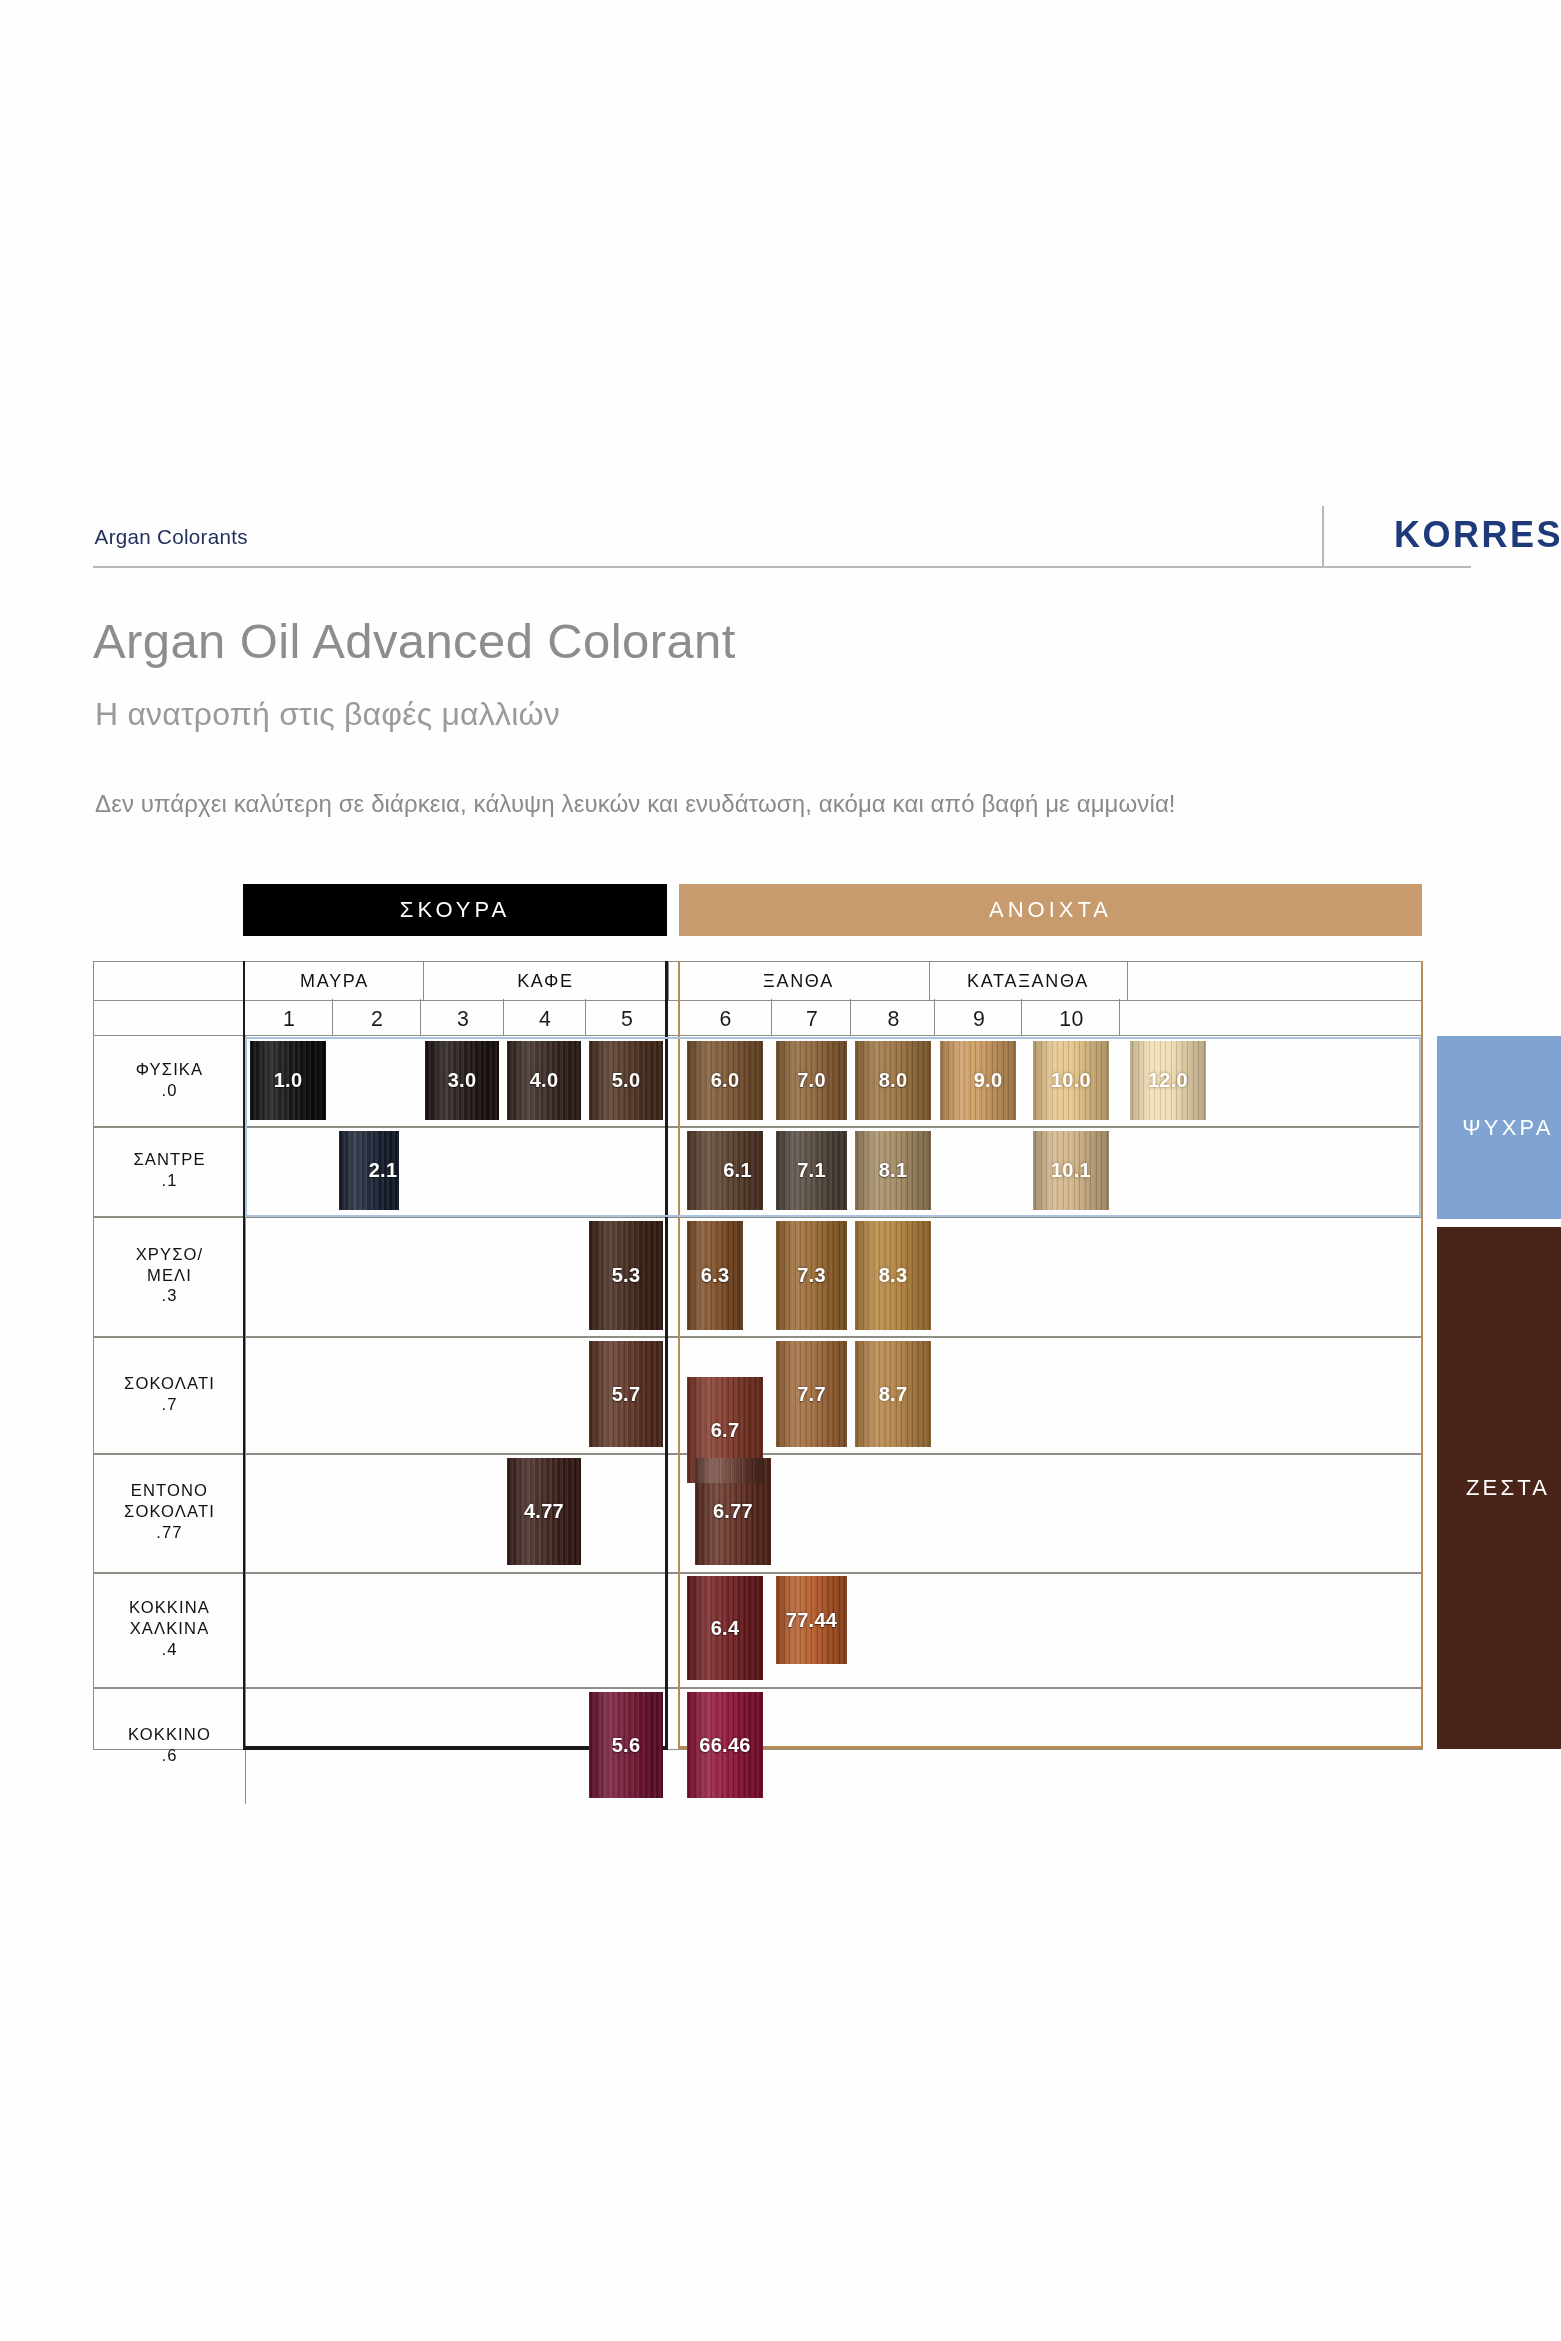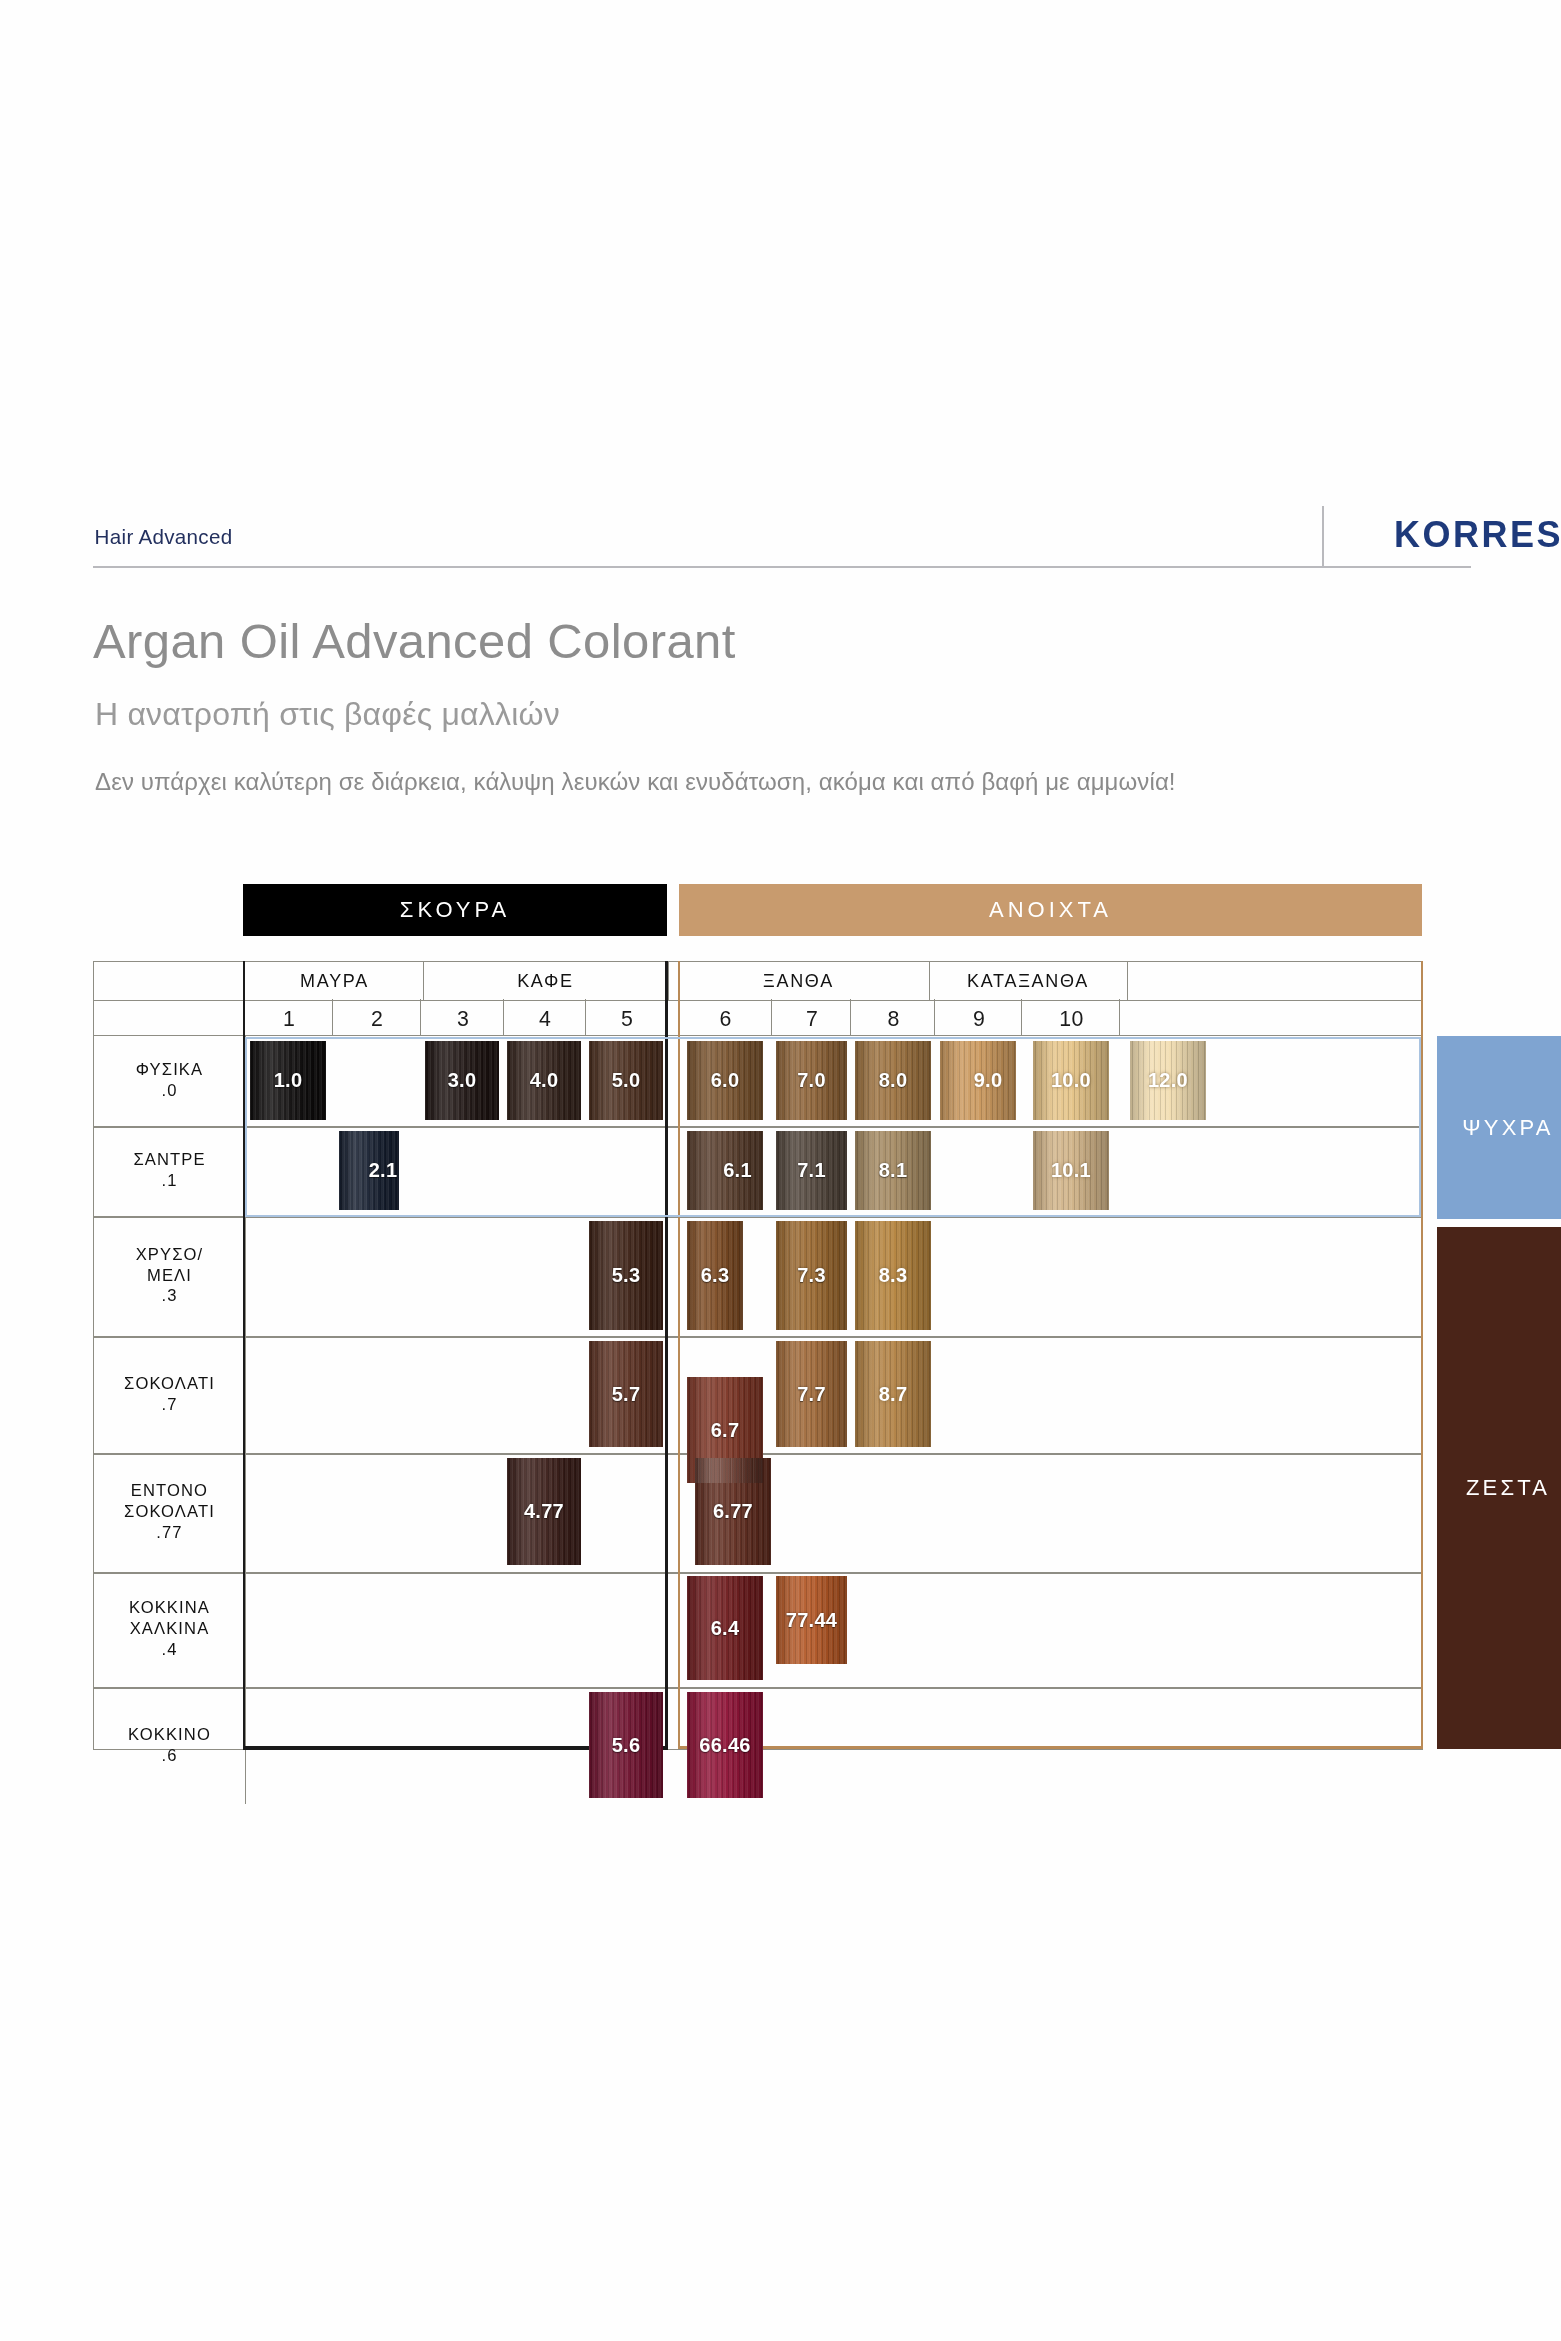--- a/index.html
+++ b/index.html
@@ -33,21 +33,21 @@
     position:absolute;left:93px;top:613px;
     font-size:49px;font-weight:400;color:#8d8d8d;letter-spacing:0.4px;
     white-space:nowrap;
   }
   #subtitle{
     position:absolute;left:95px;top:696px;
     font-size:32px;font-weight:400;color:#9a9a9a;letter-spacing:0.2px;
     white-space:nowrap;
   }
   #tagline{
-    position:absolute;left:95px;top:768px;
+    position:absolute;left:95px;top:790px;
     font-size:24px;font-weight:400;color:#8a8a8a;letter-spacing:0.1px;
     white-space:nowrap;
   }
 
   
   #chart{position:absolute;left:93px;top:884px;width:1385px;height:869px;}
 
   
   .band{
     position:absolute;top:0;height:52px;
@@ -149,21 +149,21 @@
   }
   #panel-cool{left:1344px;top:152px;width:142px;height:183px;background:#7fa4d1;}
   #panel-warm{left:1344px;top:343px;width:142px;height:522px;background:#4a2418;}
 </style>
 </head>
 <body>
 
 <div id="sheet">
 
   <div id="header">
-    <div id="breadcrumb">Hair Advanced</div>
+    <div id="breadcrumb">Argan Colorants</div>
     <div id="header-divider"></div>
     <div id="brand-logo">KORRES</div>
     <div id="header-rule"></div>
   </div>
 
   <div id="title">Argan Oil Advanced Colorant</div>
   <div id="subtitle">Η ανατροπή στις βαφές μαλλιών</div>
   <div id="tagline">Δεν υπάρχει καλύτερη σε διάρκεια, κάλυψη λευκών και ενυδάτωση, ακόμα και από βαφή με αμμωνία!</div>
 
   <div id="chart">

